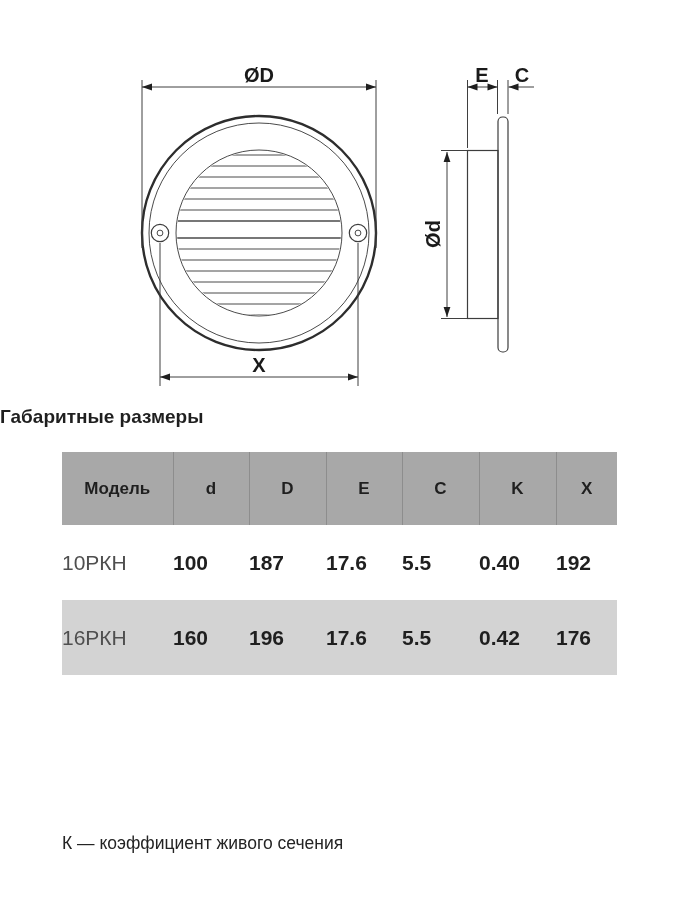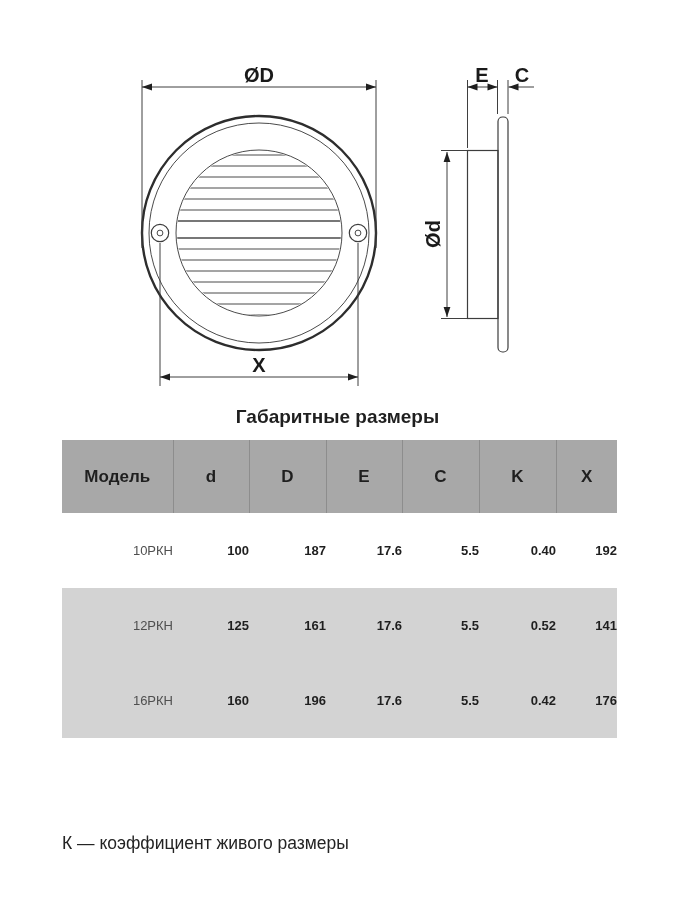--- a/index.html
+++ b/index.html
@@ -22,36 +22,36 @@
   .stroke-heavy{stroke:#2d2d2d;stroke-width:2.4;fill:none;}
   .stroke-med{stroke:#3d3d3d;stroke-width:1.2;fill:none;}
   .stroke-thin{stroke:#4b4b4b;stroke-width:1;fill:none;}
   .stroke-band{stroke:#4b4b4b;stroke-width:1.5;fill:none;}
   .dim-line{stroke:#3f3f3f;stroke-width:1;fill:none;}
   .arrow{fill:#1f1f1f;stroke:none;}
   .dim-text{fill:#1a1a1a;font-size:20px;font-weight:700;}
 
   .section-title{
     position:absolute;top:406px;left:0;width:675px;
-    text-align:center;font-size:19px;font-weight:700;color:var(--text);
+    text-align:left;font-size:19px;font-weight:700;color:var(--text);
   }
 
   table.dims{
-    position:absolute;top:440px;left:62px;width:555px;
+    position:absolute;top:452px;left:62px;width:555px;
     border-collapse:collapse;table-layout:fixed;
   }
   table.dims th{
     background:var(--header-bg);height:73px;
     font-size:17px;font-weight:700;color:var(--text);
     text-align:center;vertical-align:middle;padding:0;
   }
   table.dims th + th{border-left:1.5px solid var(--divider);}
   table.dims td{
-    height:75px;text-align:right;vertical-align:middle;padding:0;
-    font-size:13px;font-weight:700;color:var(--text);
+    height:75px;text-align:left;vertical-align:middle;padding:0;
+    font-size:21px;font-weight:700;color:var(--text);
   }
   table.dims td.model{font-weight:400;color:var(--model);}
   table.dims tr.alt{background:var(--row-alt);}
 
   .footnote{
     position:absolute;top:833px;left:62px;
     font-size:17.5px;font-weight:400;color:#242424;
   }
 </style>
 </head>
@@ -152,35 +152,26 @@
       <tr>
         <td class="model">10РКН</td>
         <td>100</td>
         <td>187</td>
         <td>17.6</td>
         <td>5.5</td>
         <td>0.40</td>
         <td>192</td>
       </tr>
       <tr class="alt">
-        <td class="model">12РКН</td>
-        <td>125</td>
-        <td>161</td>
-        <td>17.6</td>
-        <td>5.5</td>
-        <td>0.52</td>
-        <td>141</td>
-      </tr>
-      <tr class="alt">
         <td class="model">16РКН</td>
         <td>160</td>
         <td>196</td>
         <td>17.6</td>
         <td>5.5</td>
         <td>0.42</td>
         <td>176</td>
       </tr>
     </tbody>
   </table>
 
-  <div class="footnote">К — коэффициент живого размеры</div>
+  <div class="footnote">К — коэффициент живого сечения</div>
 
 </div>
 
 </body></html>

